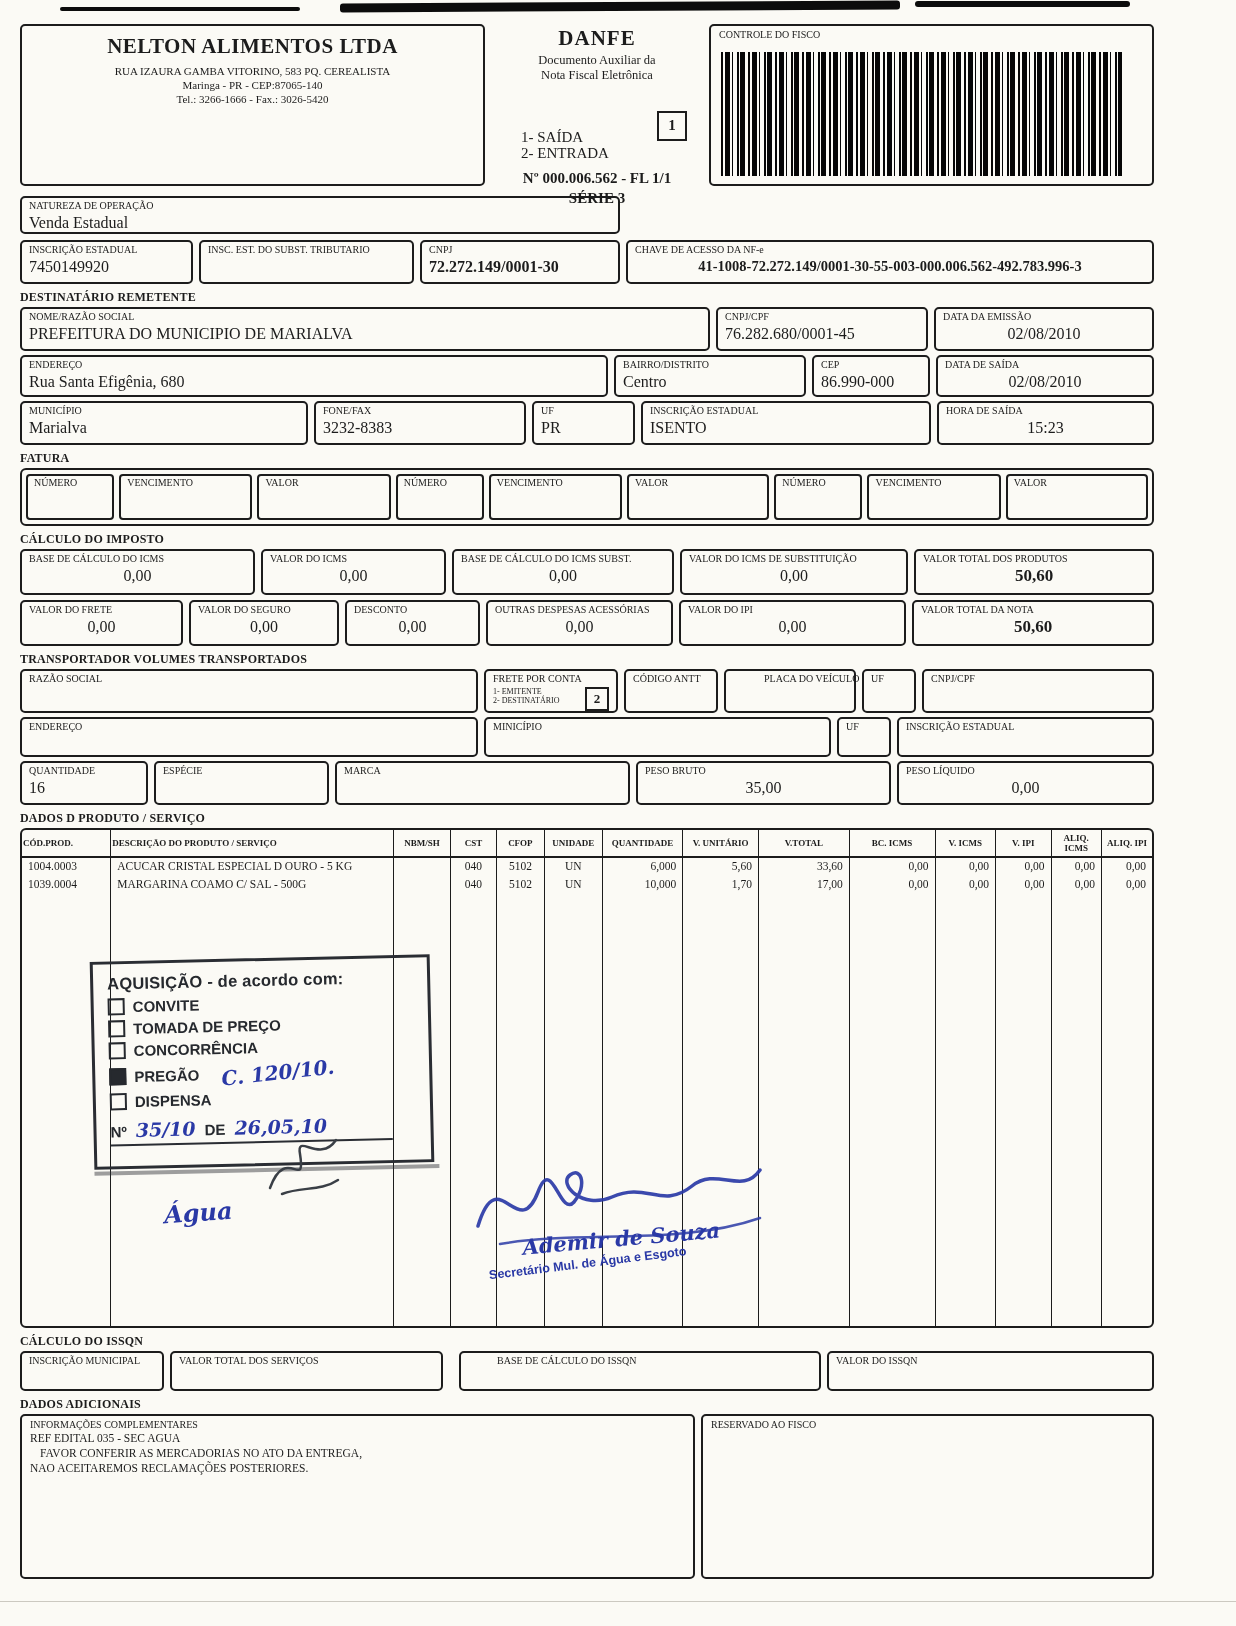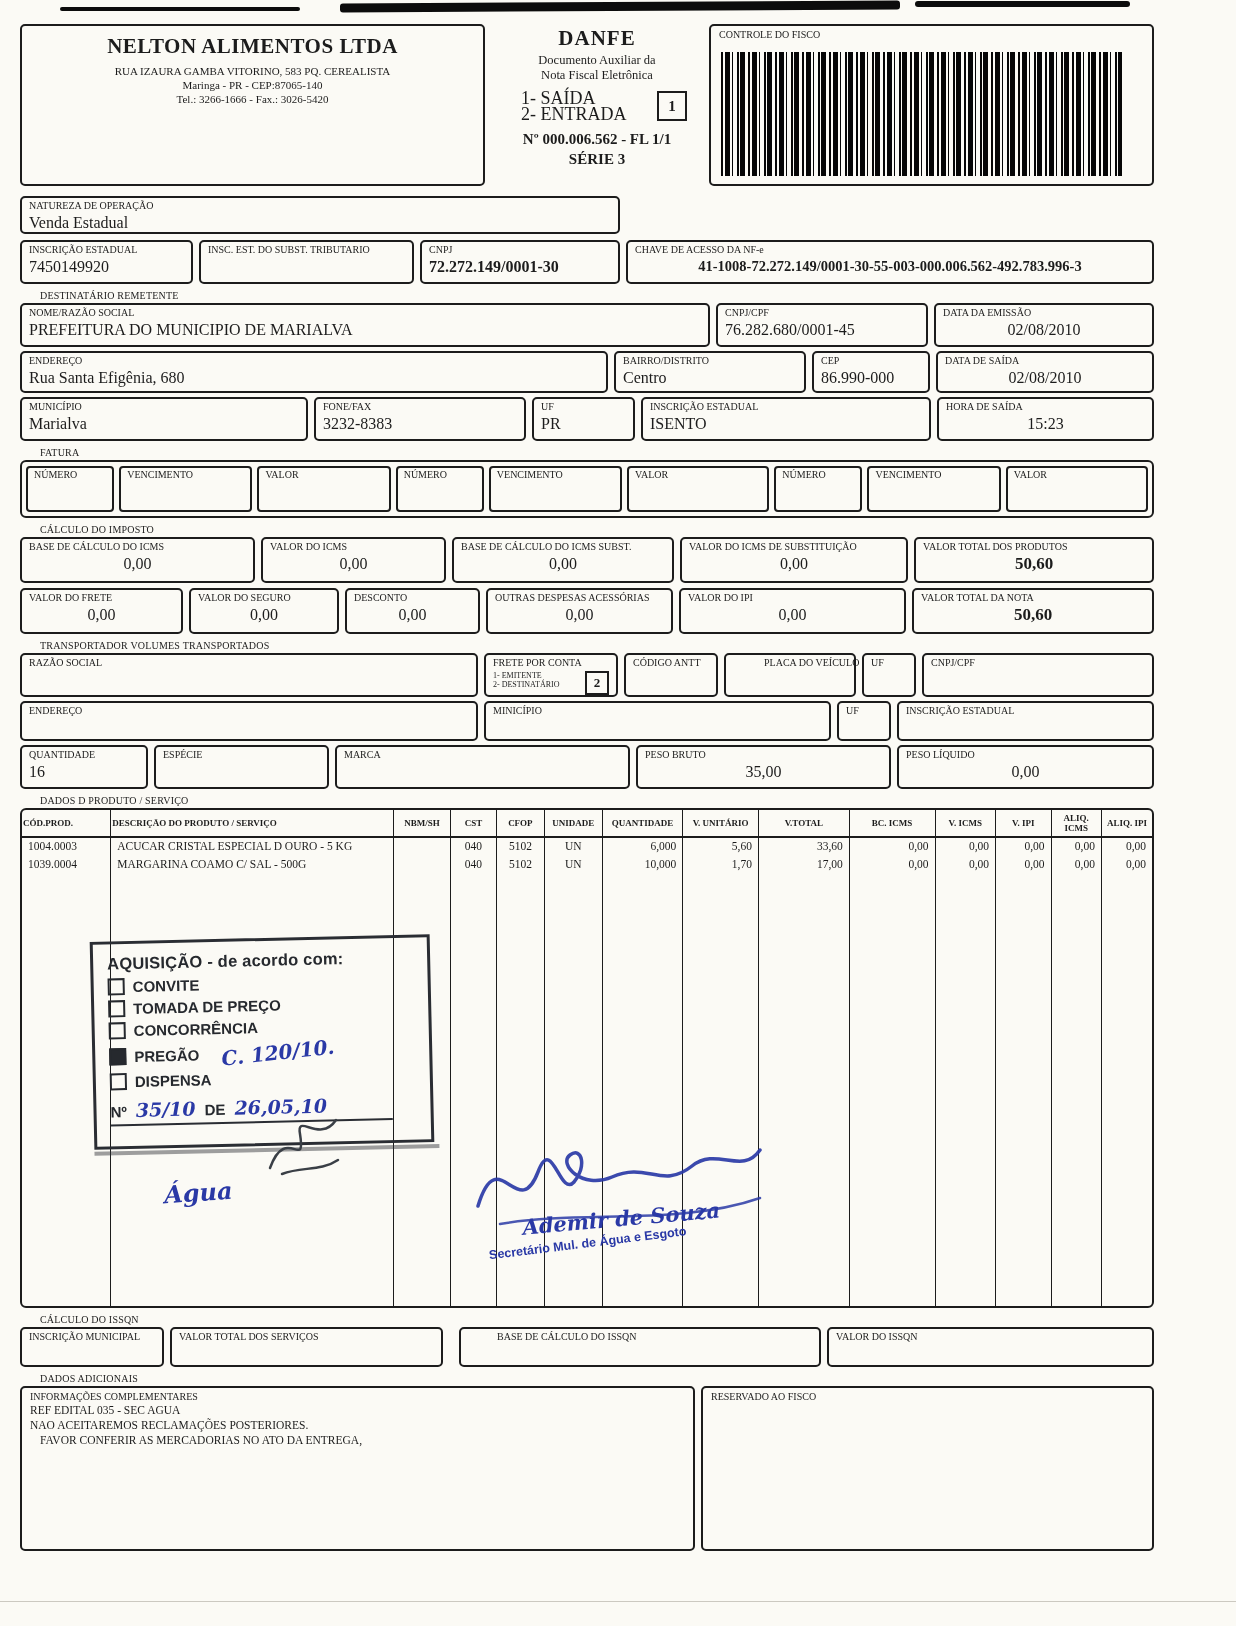--- a/index.html
+++ b/index.html
@@ -15,33 +15,33 @@
   .row{display:flex;gap:6px;margin-top:4px;align-items:stretch;}
   .box{border:2px solid #1c1c1c;border-radius:5px;padding:2px 7px 2px;box-sizing:border-box;
        position:relative;background:transparent;}
   .lbl{font-size:10px;line-height:12px;white-space:nowrap;}
   .val{font-size:16px;line-height:19px;margin-top:1px;white-space:nowrap;}
   .num .val{text-align:center;}
   .ctr .val{text-align:center;}
   .bold .val{font-weight:bold;}
   .big .val{font-size:17px;font-weight:bold;}
 
-  .sect{font-weight:normal;font-size:10px;letter-spacing:.2px;margin:6px 0 2px 20px;}
+  .sect{font-weight:bold;font-size:12px;letter-spacing:.2px;margin:6px 0 2px 0;}
 
   
   .header{display:flex;gap:12px;height:162px;}
   .emit-box{width:465px;text-align:center;padding-top:8px;}
   .emit-name{font-size:21px;font-weight:bold;letter-spacing:.5px;}
   .emit-addr{font-size:11px;line-height:14px;margin-top:5px;}
   .danfe-col{width:200px;text-align:center;padding-top:2px;}
   .danfe-title{font-size:21px;font-weight:bold;letter-spacing:1px;}
   .danfe-sub{font-size:12.5px;line-height:15px;margin-top:2px;}
   .saida-row{display:flex;align-items:center;justify-content:space-between;
              margin:7px 10px 0 24px;text-align:left;}
-  .saida-lines{font-size:18px;line-height:16px;}
+  .saida-lines{font-size:15px;line-height:16px;margin-top:39px;}
   .tipo-box{width:26px;height:26px;border:2px solid #1c1c1c;display:flex;align-items:center;
             justify-content:center;font-size:15px;font-weight:bold;}
   .danfe-num{font-size:15px;font-weight:bold;margin-top:9px;white-space:nowrap;}
   .danfe-serie{font-size:15px;font-weight:bold;margin-top:3px;}
   .fisco-box{flex:1;border:2px solid #1c1c1c;border-radius:5px;position:relative;padding:3px 8px;box-sizing:border-box;}
   .barcode{position:absolute;left:10px;right:30px;top:26px;bottom:8px;
     background:repeating-linear-gradient(90deg,#060606 0 2px,transparent 2px 4px,#060606 4px 9px,
       transparent 9px 11px,#060606 11px 12px,transparent 12px 16px,#060606 16px 18px,
       transparent 18px 19px,#060606 19px 24px,transparent 24px 27px);}
 
@@ -510,22 +510,22 @@
       <div class="box" style="flex:1;">
         <div class="lbl">VALOR DO ISSQN</div>
       </div>
     </div>
 
     <div class="sect">DADOS ADICIONAIS</div>
     <div class="row" style="height:165px;margin-top:0;">
       <div class="box adic-box" style="width:675px;">
         <div class="lbl">INFORMAÇÕES COMPLEMENTARES</div>
         <div class="info-line">REF EDITAL 035 - SEC AGUA</div>
+        <div class="info-line ind">FAVOR CONFERIR AS MERCADORIAS NO ATO DA ENTREGA,</div>
         <div class="info-line">NAO ACEITAREMOS RECLAMAÇÕES POSTERIORES.</div>
-        <div class="info-line ind">FAVOR CONFERIR AS MERCADORIAS NO ATO DA ENTREGA,</div>
       </div>
       <div class="box adic-box" style="flex:1;">
         <div class="lbl">RESERVADO AO FISCO</div>
       </div>
     </div>
 
   </div>
 </div>
 
 </body></html>

